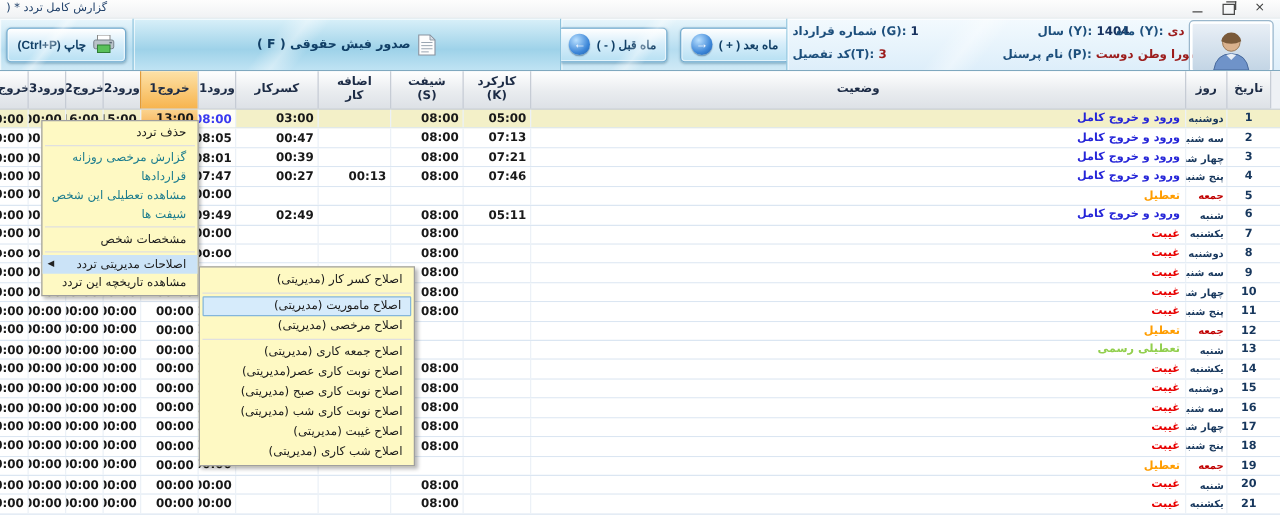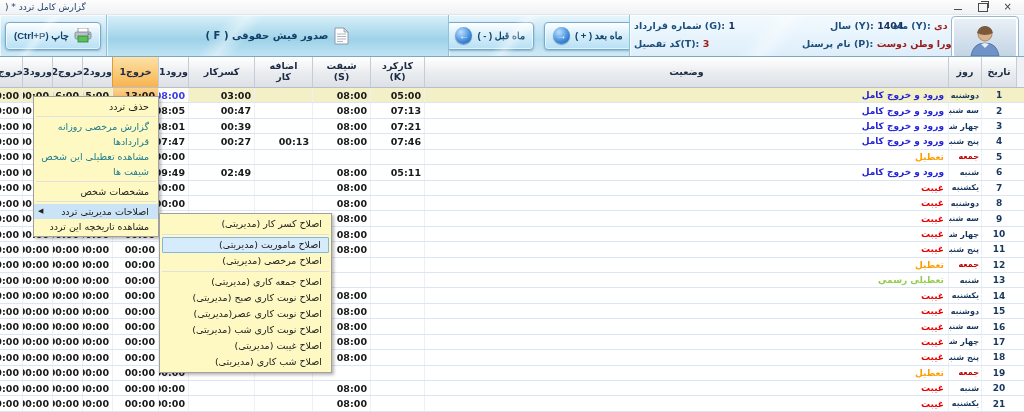--- a/index.html
+++ b/index.html
@@ -993,18 +993,18 @@
     <div class="mi">مشاهده تاریخچه این تردد</div>
   </div>
 
 <div class="menu" id="sub-menu">
     <div class="mi">اصلاح کسر کار (مدیریتی)</div>
     <div class="msep"></div>
     <div class="mi mi-active">اصلاح ماموریت (مدیریتی)</div>
     <div class="mi">اصلاح مرخصی (مدیریتی)</div>
     <div class="msep"></div>
     <div class="mi">اصلاح جمعه کاری (مدیریتی)</div>
+    <div class="mi">اصلاح نوبت کاری عصر(مدیریتی)</div>
     <div class="mi">اصلاح نوبت کاری صبح (مدیریتی)</div>
-    <div class="mi">اصلاح نوبت کاری عصر(مدیریتی)</div>
     <div class="mi">اصلاح نوبت کاری شب (مدیریتی)</div>
     <div class="mi">اصلاح غیبت (مدیریتی)</div>
     <div class="mi">اصلاح شب کاری (مدیریتی)</div>
   </div>
 
 </body></html>

